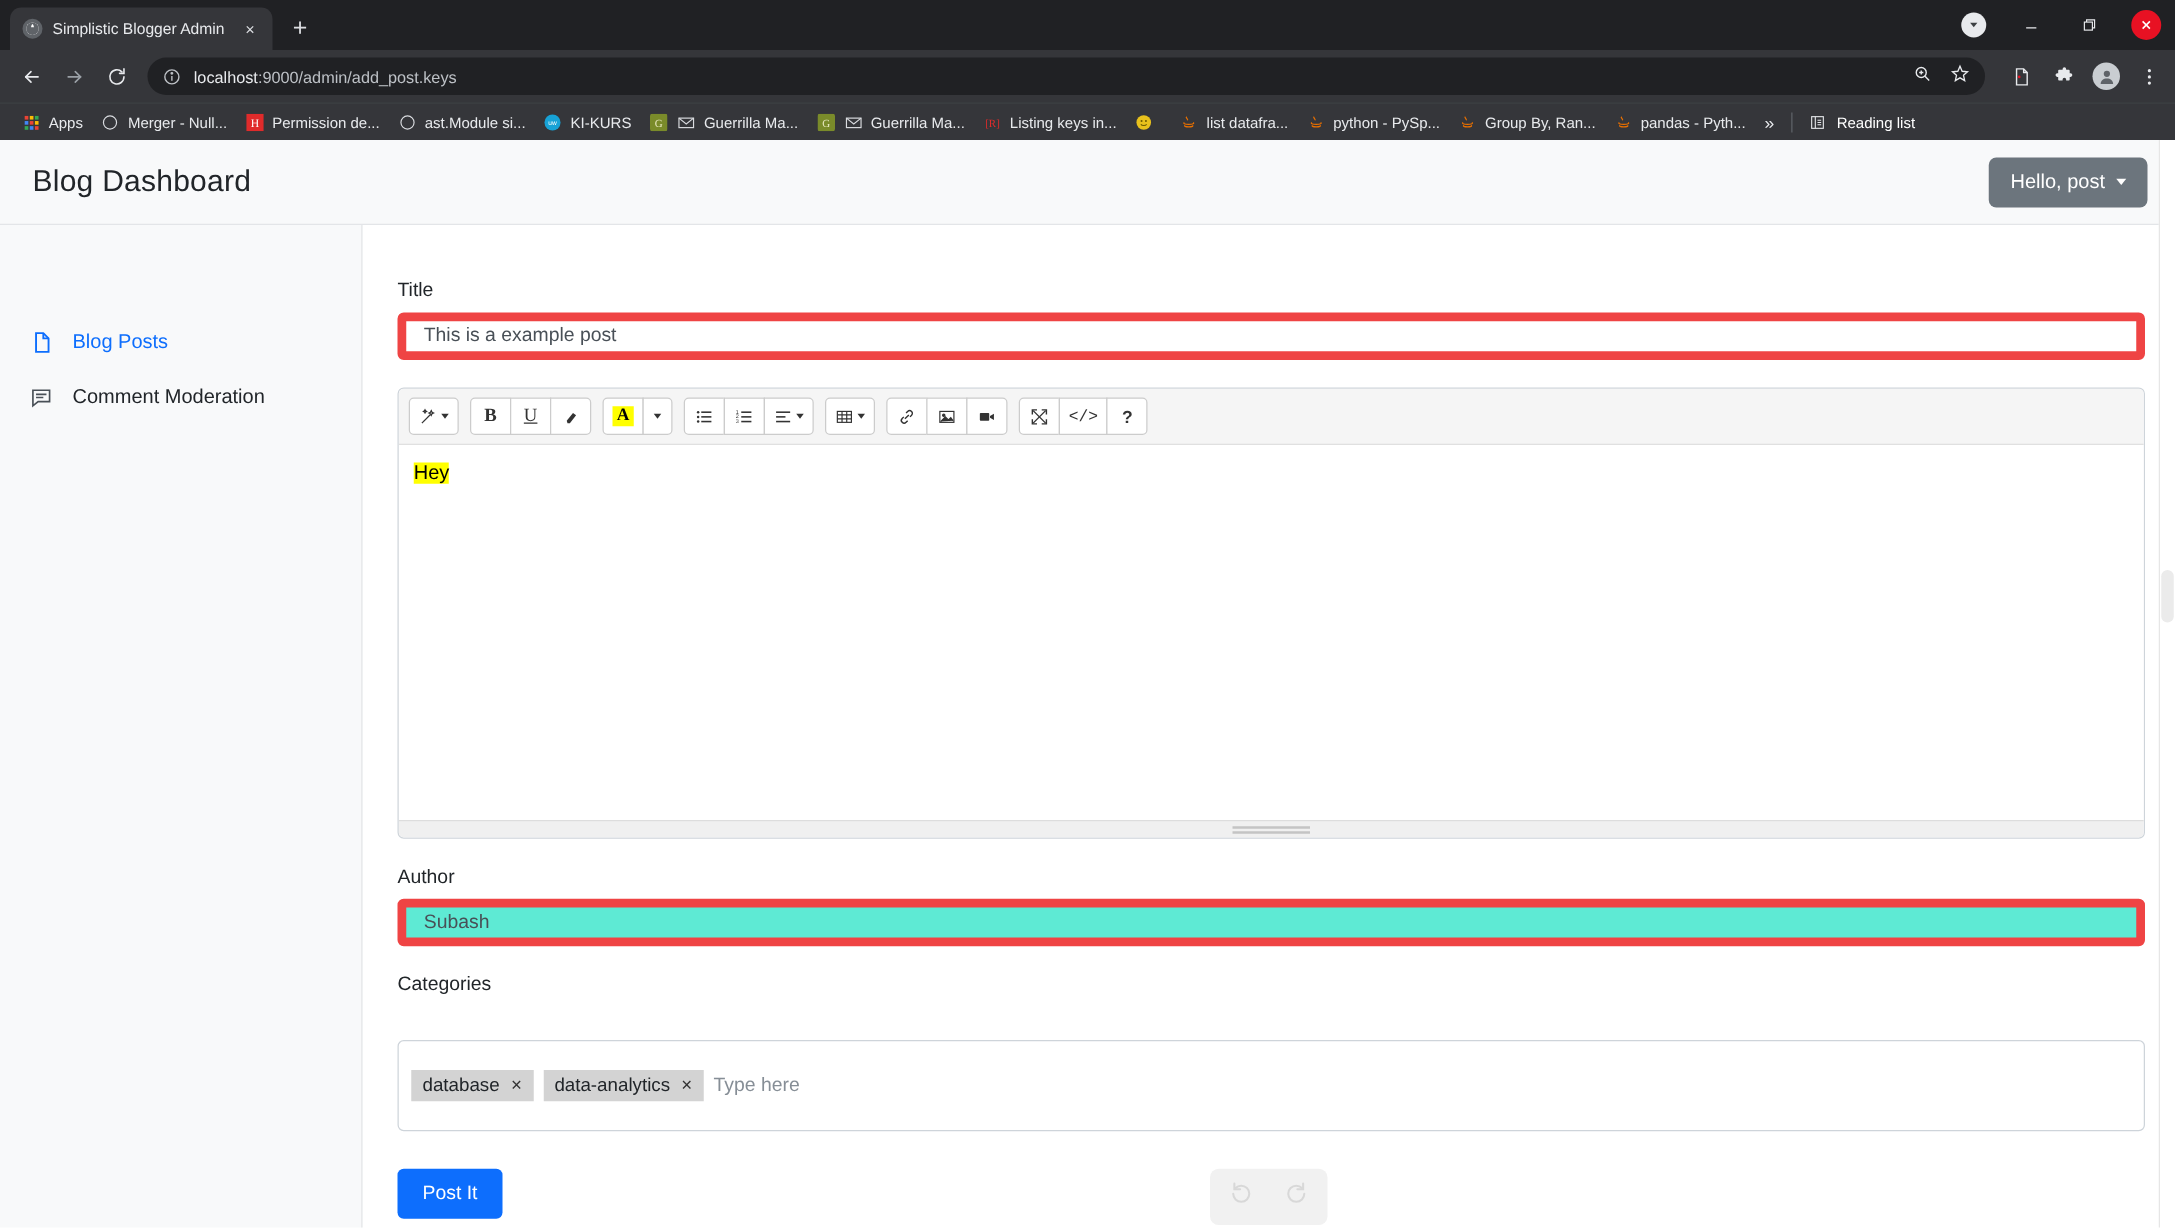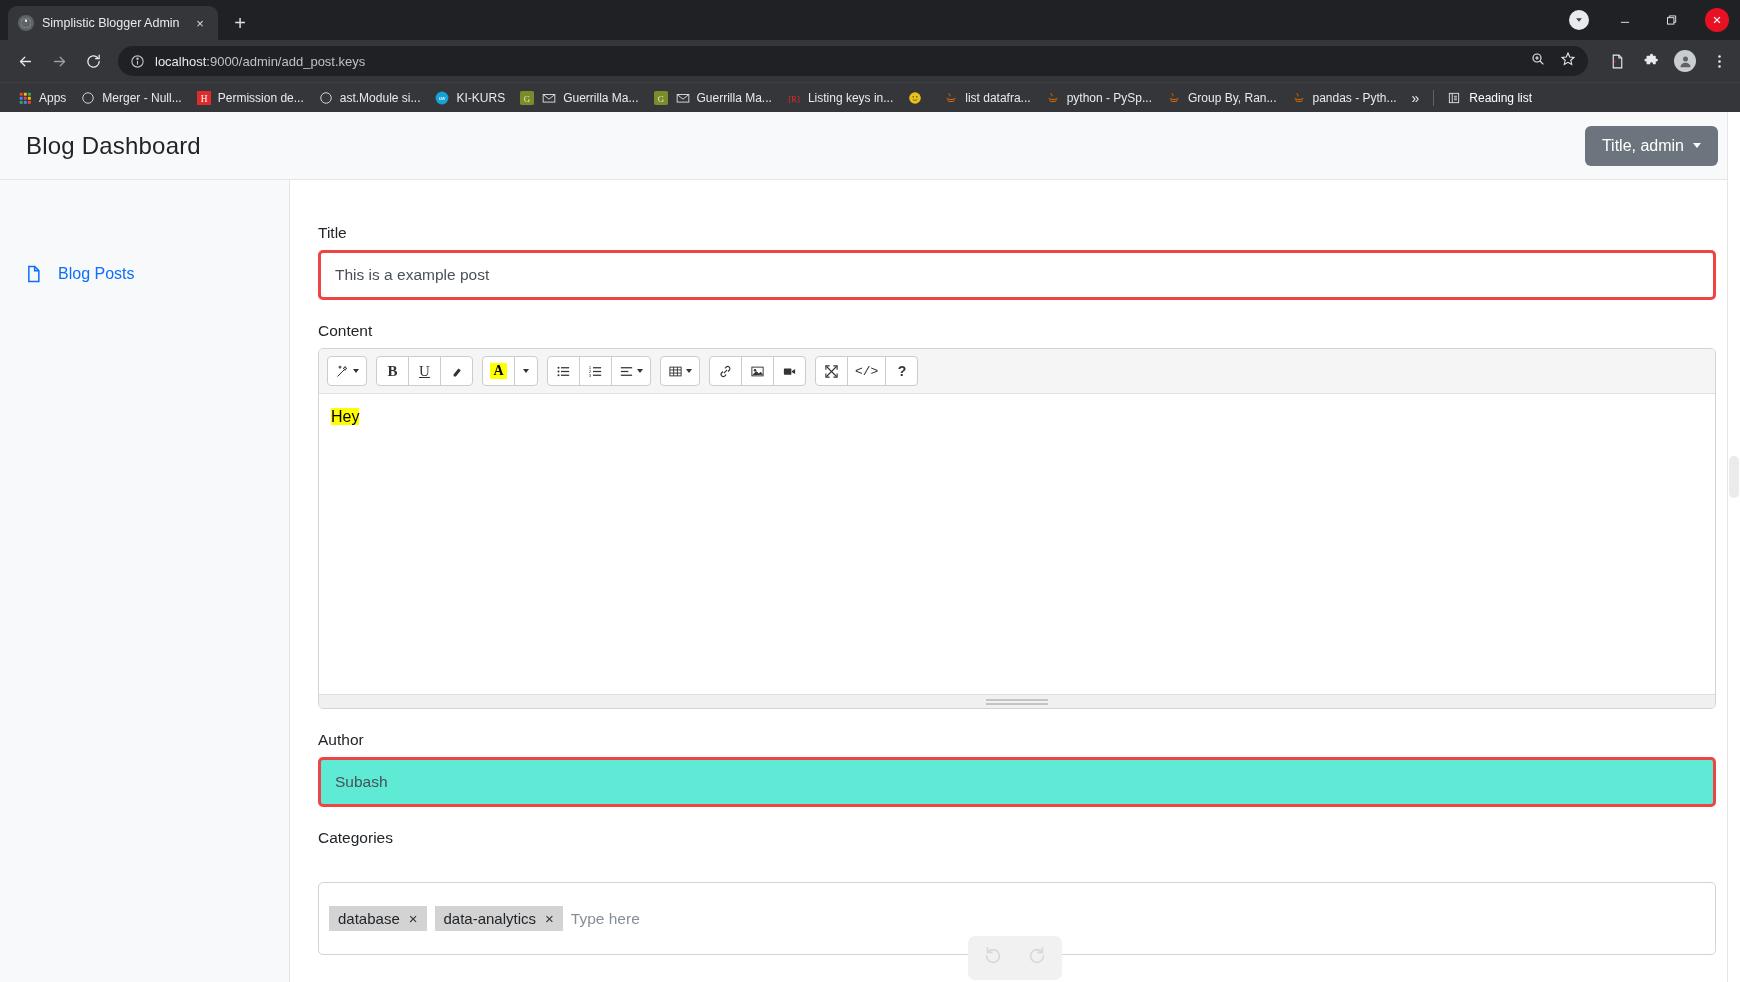--- a/index.html
+++ b/index.html
@@ -124,21 +124,21 @@
     display: flex; align-items: center; gap: 14px; padding: 11px 0 11px 22px;
     font-size: 16px; color: #212529;
   }
   .side-item.active { color: #0d6efd; }
   .side-ic { width: 22px; height: 22px; display: flex; align-items: center; justify-content: center; flex: 0 0 22px; }
   .side-ic svg { width: 20px; height: 20px; }
 
   .content { flex: 1; padding: 44px 24px 0 28px; position: relative; }
   .fieldlabel { font-size: 15.5px; color: #212529; margin-bottom: 8px; }
   .txtinput {
-    width: 100%; height: 50px; border: 3px solid #ef4444; border-radius: 5px;
+    width: 100%; height: 38px; border: 7px solid #ef4444; border-radius: 5px;
     padding: 0 14px; font-size: 15.5px; color: #495057;
     font-family: "Liberation Sans", sans-serif; background: #fff;
     display: flex; align-items: center;
   }
   .txtinput.disabled { background: #5eead4; color: #495057; }
   .gap { height: 22px; }
 
   
   .editor { border: 1px solid #ced4da; border-radius: 5px; overflow: hidden; }
   .ed-toolbar {
@@ -477,47 +477,56 @@
       <span>Reading list</span>
     </div>
   </div>
 </div>
 
 <div class="page">
 
   <div class="topbar">
     <div class="brand">Blog Dashboard</div>
     <div class="userbtn">
-      <span>Title, admin</span>
+      <span>Hello, post</span>
       <span class="caret"></span>
     </div>
   </div>
 
   <div class="body-row">
 
     <div class="sidebar">
       <div class="side-item active">
         <span class="side-ic">
           <svg viewBox="0 0 24 24" fill="none" stroke="#0d6efd" stroke-width="1.8">
               <path d="M7 3h7l5 5v13H7z"></path>
               <polyline points="14,3 14,8 19,8"></polyline>
             </svg>
         </span>
         <span>Blog Posts</span>
       </div>
+      <div class="side-item">
+        <span class="side-ic">
+          <svg viewBox="0 0 24 24" fill="none" stroke="#495057" stroke-width="1.6">
+              <path d="M4 5h16v11H9l-5 4z"></path>
+              <line x1="7" y1="9" x2="17" y2="9"></line>
+              <line x1="7" y1="12" x2="14" y2="12"></line>
+            </svg>
+        </span>
+        <span>Comment Moderation</span>
+      </div>
     </div>
 
     <div class="content">
 
       <div class="fieldlabel">Title</div>
       <div class="txtinput">This is a example post</div>
 
       <div class="gap"></div>
 
-      <div class="fieldlabel">Content</div>
       <div class="editor">
         <div class="ed-toolbar">
 
           <div class="btn-group">
             <div class="tbtn">
               <svg viewBox="0 0 24 24" fill="none" stroke="#333" stroke-width="1.6">
                   <line x1="4" y1="20" x2="15" y2="9"></line>
                   <path d="M16 4l1 2 2 1-2 1-1 2-1-2-2-1 2-1z"></path>
                   <path d="M8 3l.7 1.3L10 5l-1.3.7L8 7l-.7-1.3L6 5l1.3-.7z"></path>
                 </svg>

